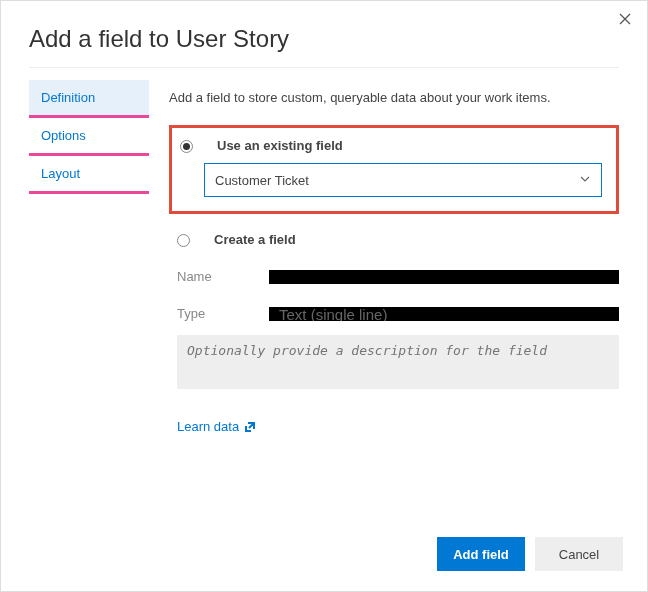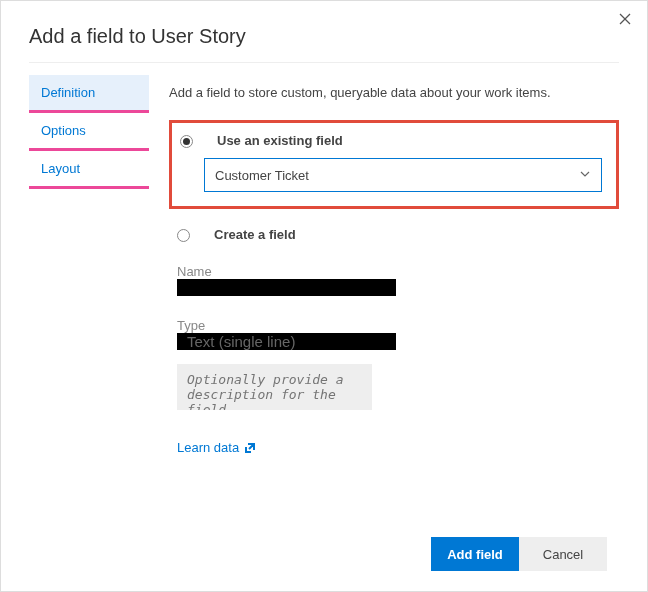--- a/index.html
+++ b/index.html
@@ -25,21 +25,21 @@
     height: 20px;
     cursor: pointer;
     color: #666;
     display:flex;align-items:center;justify-content:center;
   }
   .close-btn svg { width: 12px; height: 12px; stroke: #555; }
   .header {
     padding: 24px 28px 14px 28px;
   }
   .title {
-    font-size: 20px;
+    font-size: 24px;
     font-weight: 300;
     color: #333;
   }
   .divider {
     margin: 0 28px;
     border-top: 1px solid #eee;
   }
   .body {
     display: flex;
     padding: 0 28px;
@@ -102,23 +102,22 @@
     align-items: center;
     justify-content: space-between;
     padding: 0 10px;
     color: #444;
     cursor: pointer;
   }
   .chevron svg { width: 12px; height: 12px; stroke: #666; fill:none; }
   .create-section { margin-top: 4px; padding-left:8px; }
   .form-row {
     display: flex;
-    align-items: flex-start;
+    align-items: flex-end;
     margin-top: 14px;
-    flex-direction: column;
   }
   .form-label {
     width: 92px;
     color: #888;
     padding-top: 8px;
     font-size: 13px;
     flex-shrink:0;
   }
   .form-input {
     flex: 1;
@@ -144,23 +143,24 @@
     margin-top: 30px;
     margin-left: 8px;
     color: #0078d4;
     font-size: 13px;
     cursor: pointer;
     display:inline-flex; align-items:center; gap:6px;
   }
   .learn-more svg { width:10px;height:10px;stroke:#0078d4;fill:none;stroke-width:2;}
   .footer {
     position: absolute;
-    right: 40px;
+    right: 24px;
     bottom: 20px;
     display: flex;
+    gap: 10px;
     border-radius: 14px;
   }
   .btn {
     min-width: 88px;
     height: 34px;
     display:flex;align-items:center;justify-content:center;
     font-size: 13px;
     cursor: pointer;
     border: none;
   }

